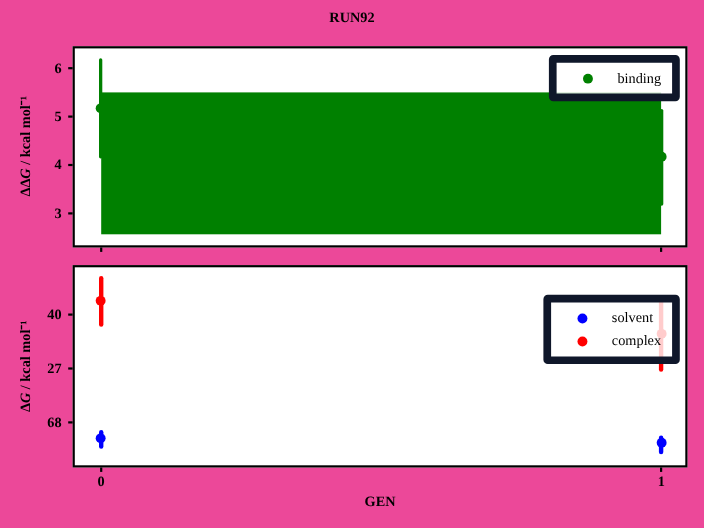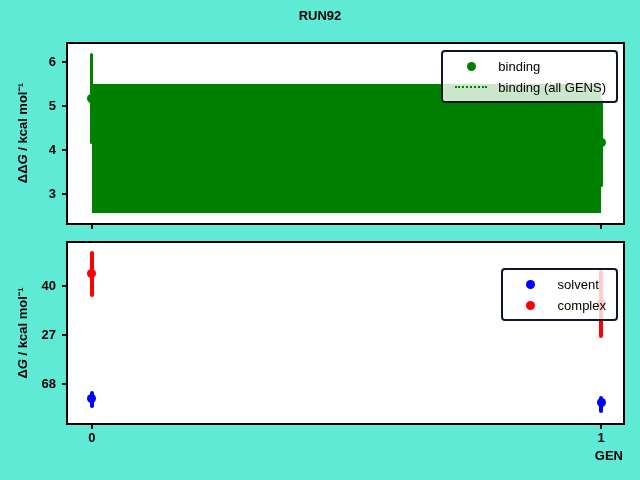--- a/index.html
+++ b/index.html
@@ -1,20 +1,20 @@
 <!DOCTYPE html>
 <html><head>
 <meta charset="utf-8">
 <style>
   html,body { margin:0; padding:0; background:#ffffff; }
   .figure {
     position: relative;
     width: 640px; height: 480px;
-    background: #5eead4;
-    font-family: Liberation Sans, sans-serif;
+    background: #ec4899;
+    font-family: Liberation Serif, serif;
     overflow: hidden;
   }
   .suptitle {
     position: absolute; left: 0; top: 8px; width: 640px;
     text-align: center; font-size: 13px; font-weight: bold; color: #000;
   }
   .axes {
     position: absolute;
     border: 2px solid #000;
     box-sizing: border-box;
@@ -26,38 +26,38 @@
     position: absolute;
     transform: translate(-50%,-50%) rotate(-90deg);
     white-space: nowrap;
     font-size: 13px; font-weight: bold; color: #000;
   }
   .ylabel .ital { font-style: italic; }
   #ylabel0 { left: 22px; top: 133px; }
   #ylabel1 { left: 22px; top: 333px; }
   .xlabel {
     position: absolute; left: 68px; top: 448px; width: 555px;
-    text-align: right; font-size: 13px; font-weight: bold; color: #000;
+    text-align: center; font-size: 13px; font-weight: bold; color: #000;
   }
   .tick { position: absolute; background: #000; }
   .ytick-label {
     position: absolute; width: 38px; text-align: right;
     font-size: 13px; font-weight: bold; color: #000; line-height: 14px;
   }
   .xtick-label {
     position: absolute; width: 24px; text-align: center;
     font-size: 13px; font-weight: bold; color: #000; line-height: 14px;
   }
   .band { position: absolute; }
   .errbar { position: absolute; border-radius: 2px; }
   .marker { position: absolute; border-radius: 50%; }
   .legend {
     position: absolute;
     background: rgba(255,255,255,0.8);
-    border: 2px solid #0f172a;
+    border: 7px solid #0f172a;
     border-radius: 4px;
     padding: 4px 10px;
     display: flex; flex-direction: column; justify-content: center;
     gap: 1px;
     z-index: 5;
   }
   .legend-row { display: flex; align-items: center; height: 20px; }
   .legend-swatch-zone {
     width: 36px; display: flex; align-items: center; justify-content: center;
     margin-right: 9px; flex: none;
@@ -97,26 +97,20 @@
     <div class="errbar" style="left: 599.606px; top: 98.9754px; width: 3px; height: 87.9607px; background: rgb(0, 128, 0);"></div>
     <div class="marker" style="left: 87.4312px; top: 94.4754px; width: 9px; height: 9px; background: rgb(0, 128, 0);"></div>
     <div class="marker" style="left: 596.606px; top: 138.456px; width: 9px; height: 9px; background: rgb(0, 128, 0);"></div>
     <div class="legend" style="top: 50px; right: 22px;">
       <div class="legend-row">
         <div class="legend-swatch-zone">
           <div class="legend-dot" style="background: rgb(0, 128, 0);"></div>
         </div>
         <div class="legend-label">binding</div>
       </div>
-      <div class="legend-row">
-        <div class="legend-swatch-zone">
-          <div class="legend-dotted" style="border-top-color: rgb(0, 128, 0);"></div>
-        </div>
-        <div class="legend-label">binding (all GENS)</div>
-      </div>
     </div>
     <div class="tick" style="left: 62px; top: 383.393px; width: 4px; height: 2px;"></div>
     <div class="ytick-label" style="left: 18px; top: 377.393px;">68</div>
     <div class="tick" style="left: 62px; top: 334.213px; width: 4px; height: 2px;"></div>
     <div class="ytick-label" style="left: 18px; top: 328.213px;">27</div>
     <div class="tick" style="left: 62px; top: 285.033px; width: 4px; height: 2px;"></div>
     <div class="ytick-label" style="left: 18px; top: 279.033px;">40</div>
     <div class="tick" style="left: 90.9312px; top: 425px; width: 2px; height: 4px;"></div>
     <div class="xtick-label" style="left: 79.9312px; top: 431px;">0</div>
     <div class="tick" style="left: 600.106px; top: 425px; width: 2px; height: 4px;"></div>

